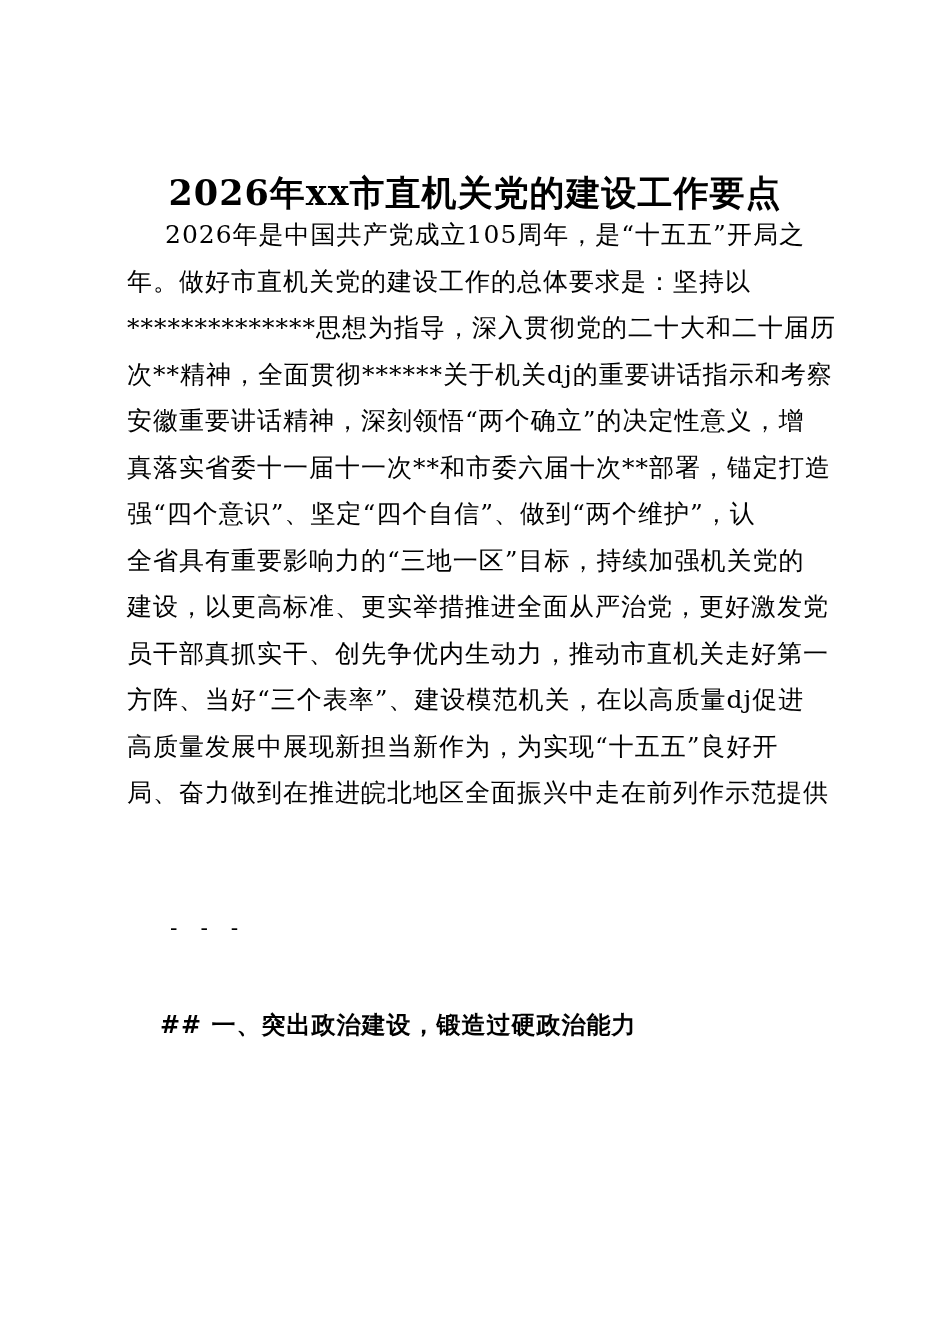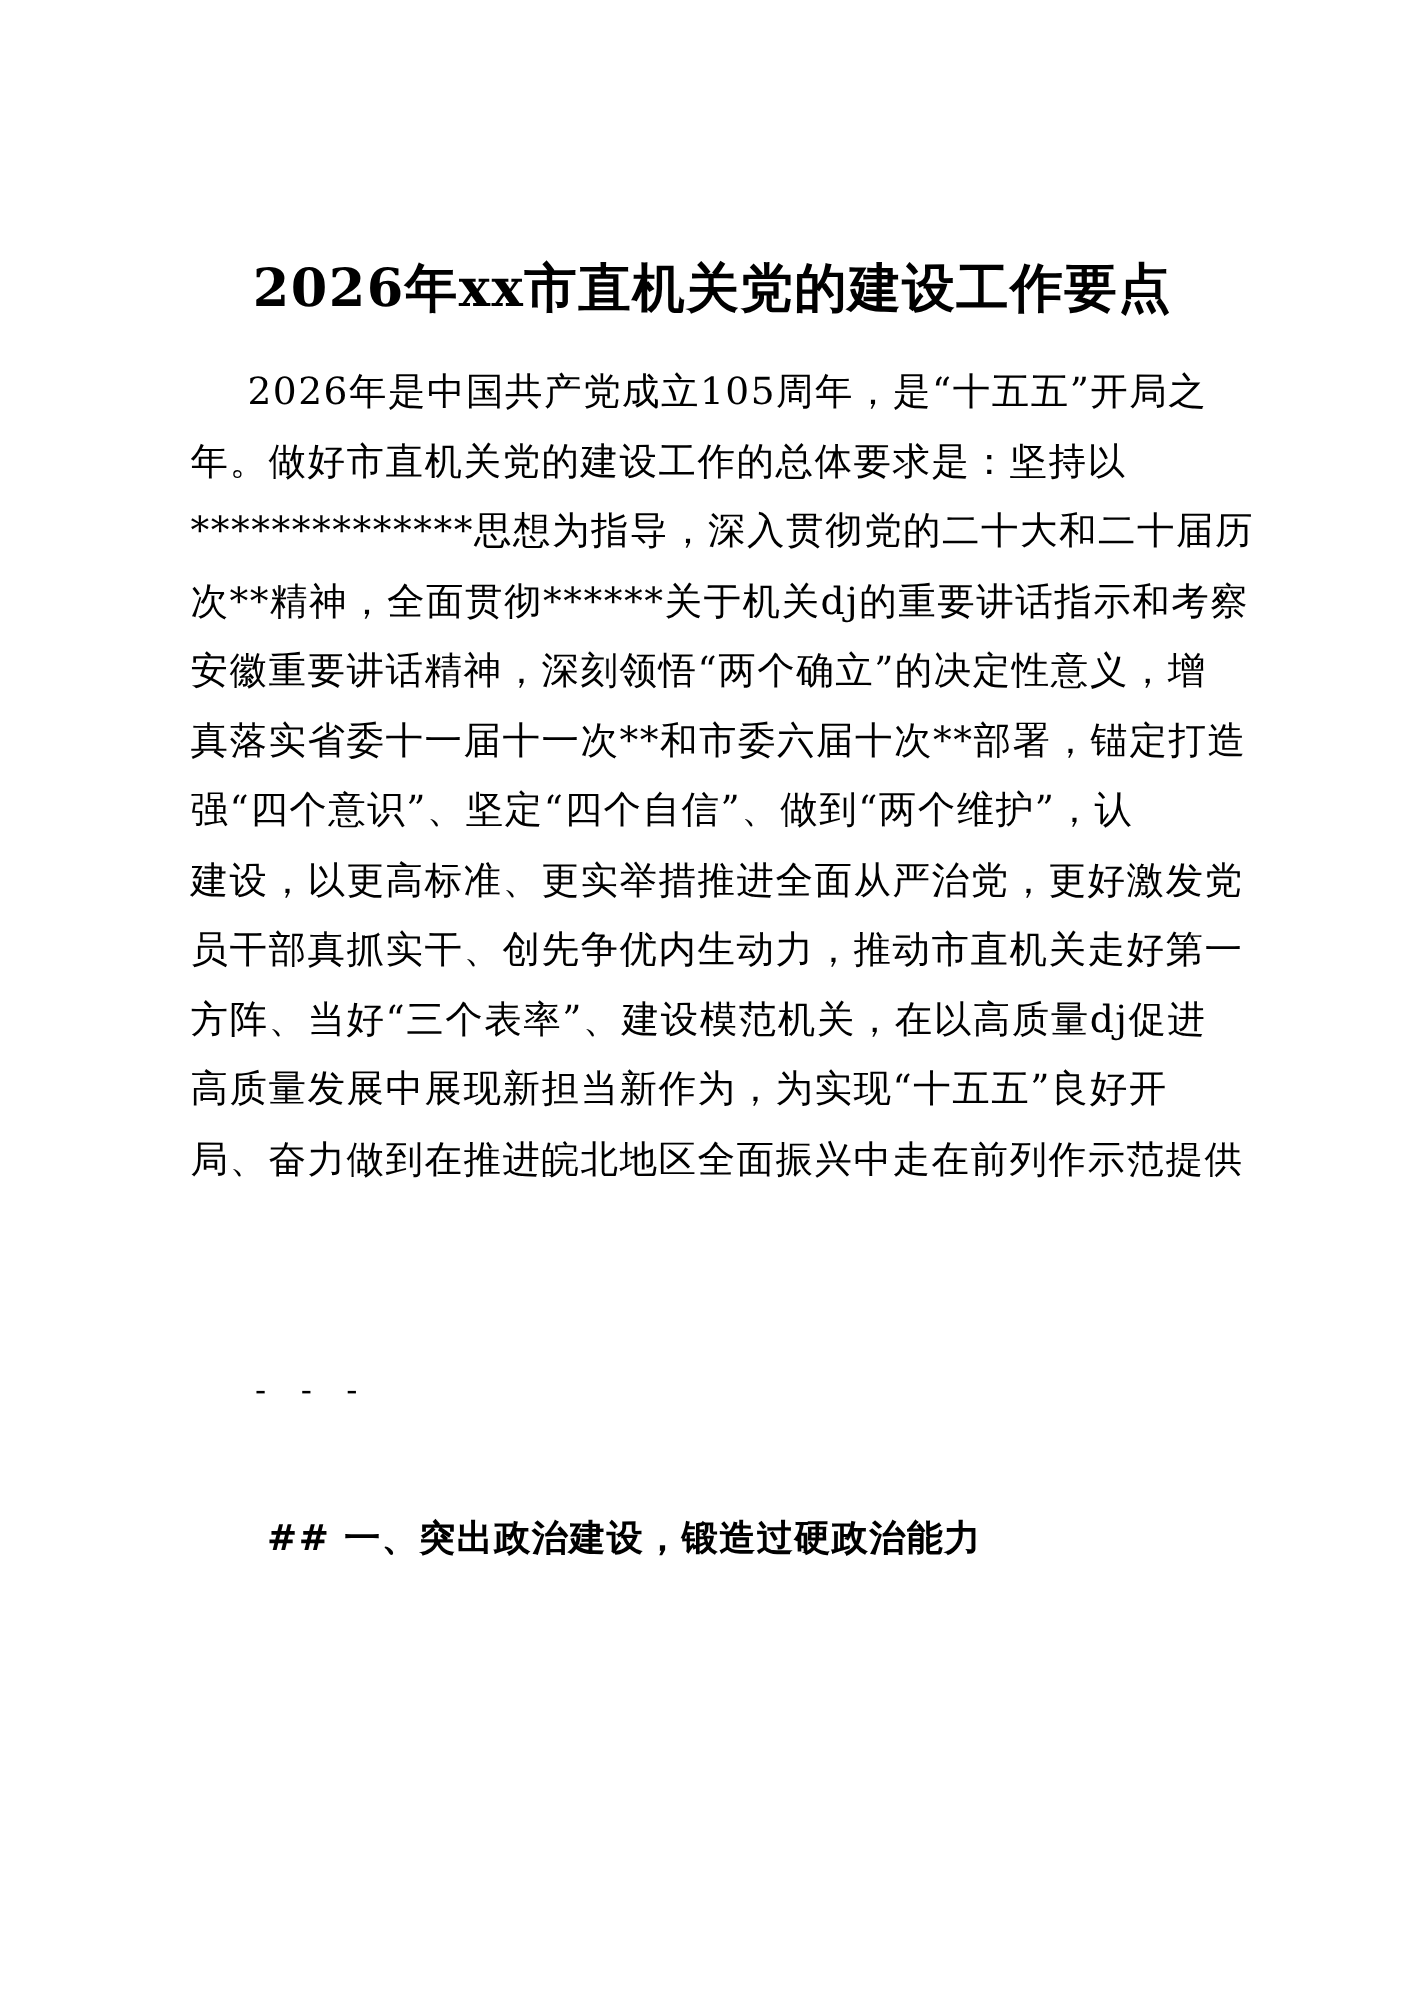--- a/index.html
+++ b/index.html
@@ -32,41 +32,40 @@
       font-weight: bold;
       letter-spacing: 1px;
       line-height: 50px;
       white-space: nowrap;
     }
     .body-text {
       position: absolute;
       left: 127px;
       top: 212px;
       width: 700px;
-      margin-top: 26px;
     }
     .line {
       height: 46.5px;
       line-height: 46.5px;
       font-size: 25px;
       white-space: nowrap;
       letter-spacing: 1px;
     }
     .line.indent { padding-left: 38px; }
     .rule {
       position: absolute;
       left: 170px;
       top: 913px;
       font-size: 22px;
       letter-spacing: 8px;
       line-height: 30px;
     }
     .heading {
       position: absolute;
-      left: 178px;
+      left: 160px;
       top: 1005px;
       font-size: 24px;
       font-weight: bold;
       line-height: 40px;
       white-space: nowrap;
       letter-spacing: 1px;
     }
   </style>
 </head>
 <body>
@@ -75,20 +74,21 @@
   <div class="title">2026年xx市直机关党的建设工作要点</div>
 
   <div class="body-text">
     <div class="line indent">2026年是中国共产党成立105周年，是“十五五”开局之</div>
     <div class="line">年。做好市直机关党的建设工作的总体要求是：坚持以</div>
     <div class="line">**************思想为指导，深入贯彻党的二十大和二十届历</div>
     <div class="line">次**精神，全面贯彻******关于机关dj的重要讲话指示和考察</div>
     <div class="line">安徽重要讲话精神，深刻领悟“两个确立”的决定性意义，增</div>
     <div class="line">真落实省委十一届十一次**和市委六届十次**部署，锚定打造</div>
     <div class="line">强“四个意识”、坚定“四个自信”、做到“两个维护”，认</div>
+    <div class="line">全省具有重要影响力的“三地一区”目标，持续加强机关党的</div>
     <div class="line">建设，以更高标准、更实举措推进全面从严治党，更好激发党</div>
     <div class="line">员干部真抓实干、创先争优内生动力，推动市直机关走好第一</div>
     <div class="line">方阵、当好“三个表率”、建设模范机关，在以高质量dj促进</div>
     <div class="line">高质量发展中展现新担当新作为，为实现“十五五”良好开</div>
     <div class="line">局、奋力做到在推进皖北地区全面振兴中走在前列作示范提供</div>
   </div>
 
   <div class="rule">- - -</div>
 
   <div class="heading">## 一、突出政治建设，锻造过硬政治能力</div>

